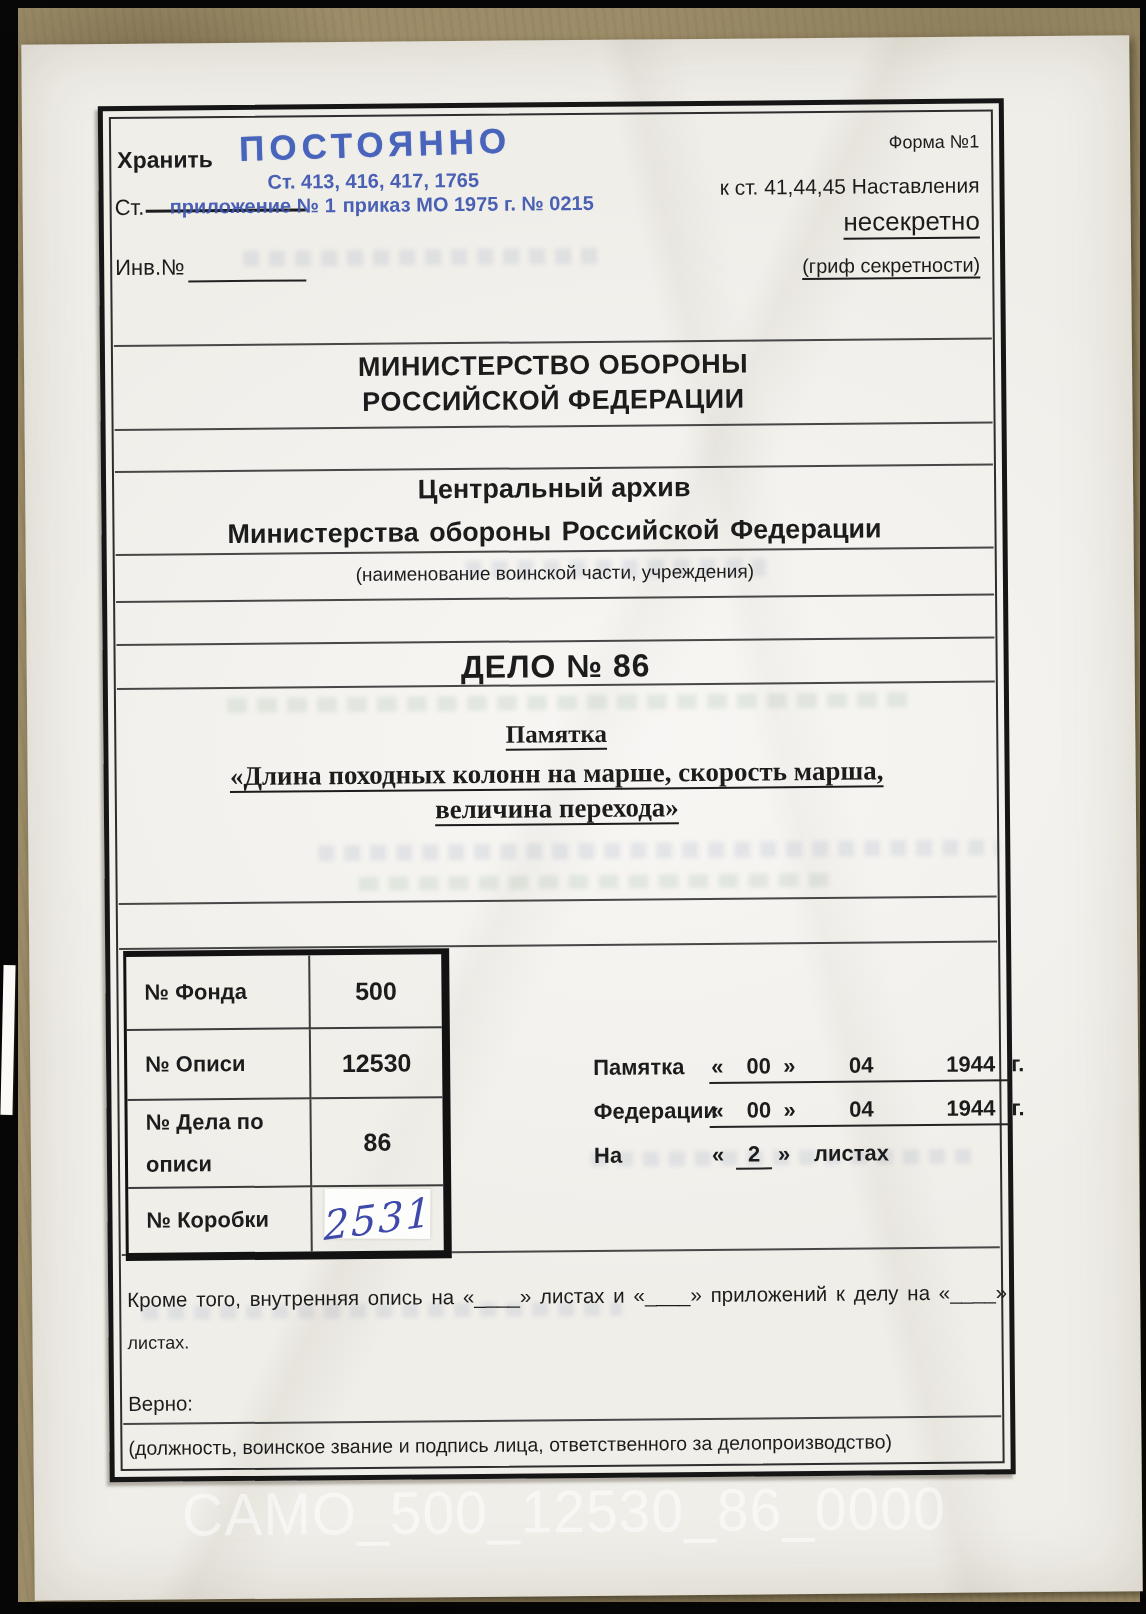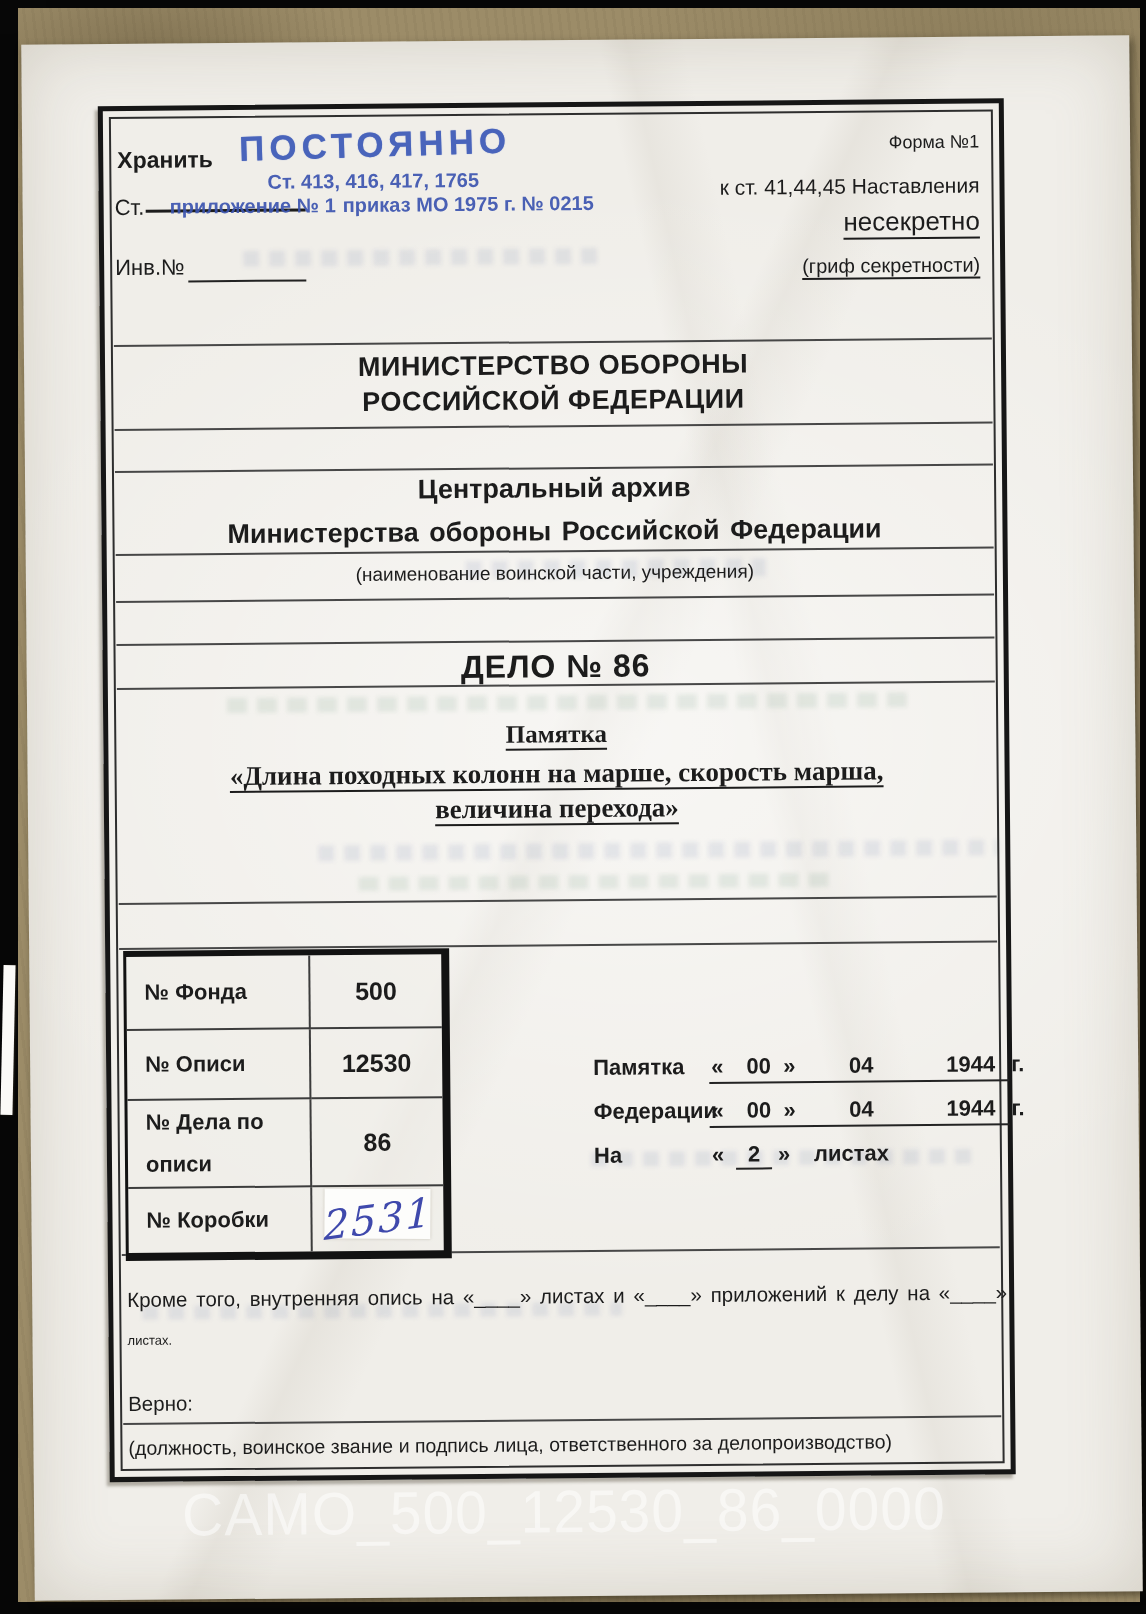--- a/index.html
+++ b/index.html
@@ -108,21 +108,21 @@
     position:relative; font-family:"DejaVu Serif", serif; font-style:italic;
     font-size:40px; font-weight:normal; color:var(--hand-blue,#3f49ac);
     transform:rotate(-7deg) skewX(-8deg); letter-spacing:2px;
   }
   
   .dt { position:absolute; font-size:22px; font-weight:bold; white-space:nowrap; }
   .dt-underline { position:absolute; height:2px; background:#232323; }
   
   .addendum1 { position:absolute; left:14px; top:1177px; width:880px; font-size:20.5px;
                text-align:justify; text-align-last:justify; }
-  .addendum2 { position:absolute; left:14px; top:1222px; font-size:13px; }
+  .addendum2 { position:absolute; left:14px; top:1222px; font-size:18px; }
   .verno { position:absolute; left:14px; top:1264px; font-size:20.5px;margin-top:17px; }
   .sig-cap { position:absolute; left:14px; top:1326px; font-size:19.5px; }
   
   .watermark {
     position:absolute; left:148px; top:1438px;
     font-size:57px; letter-spacing:1px; color:rgba(255,255,255,.52);
     transform:scaleY(1.05);
   }
   
   .ghost {

